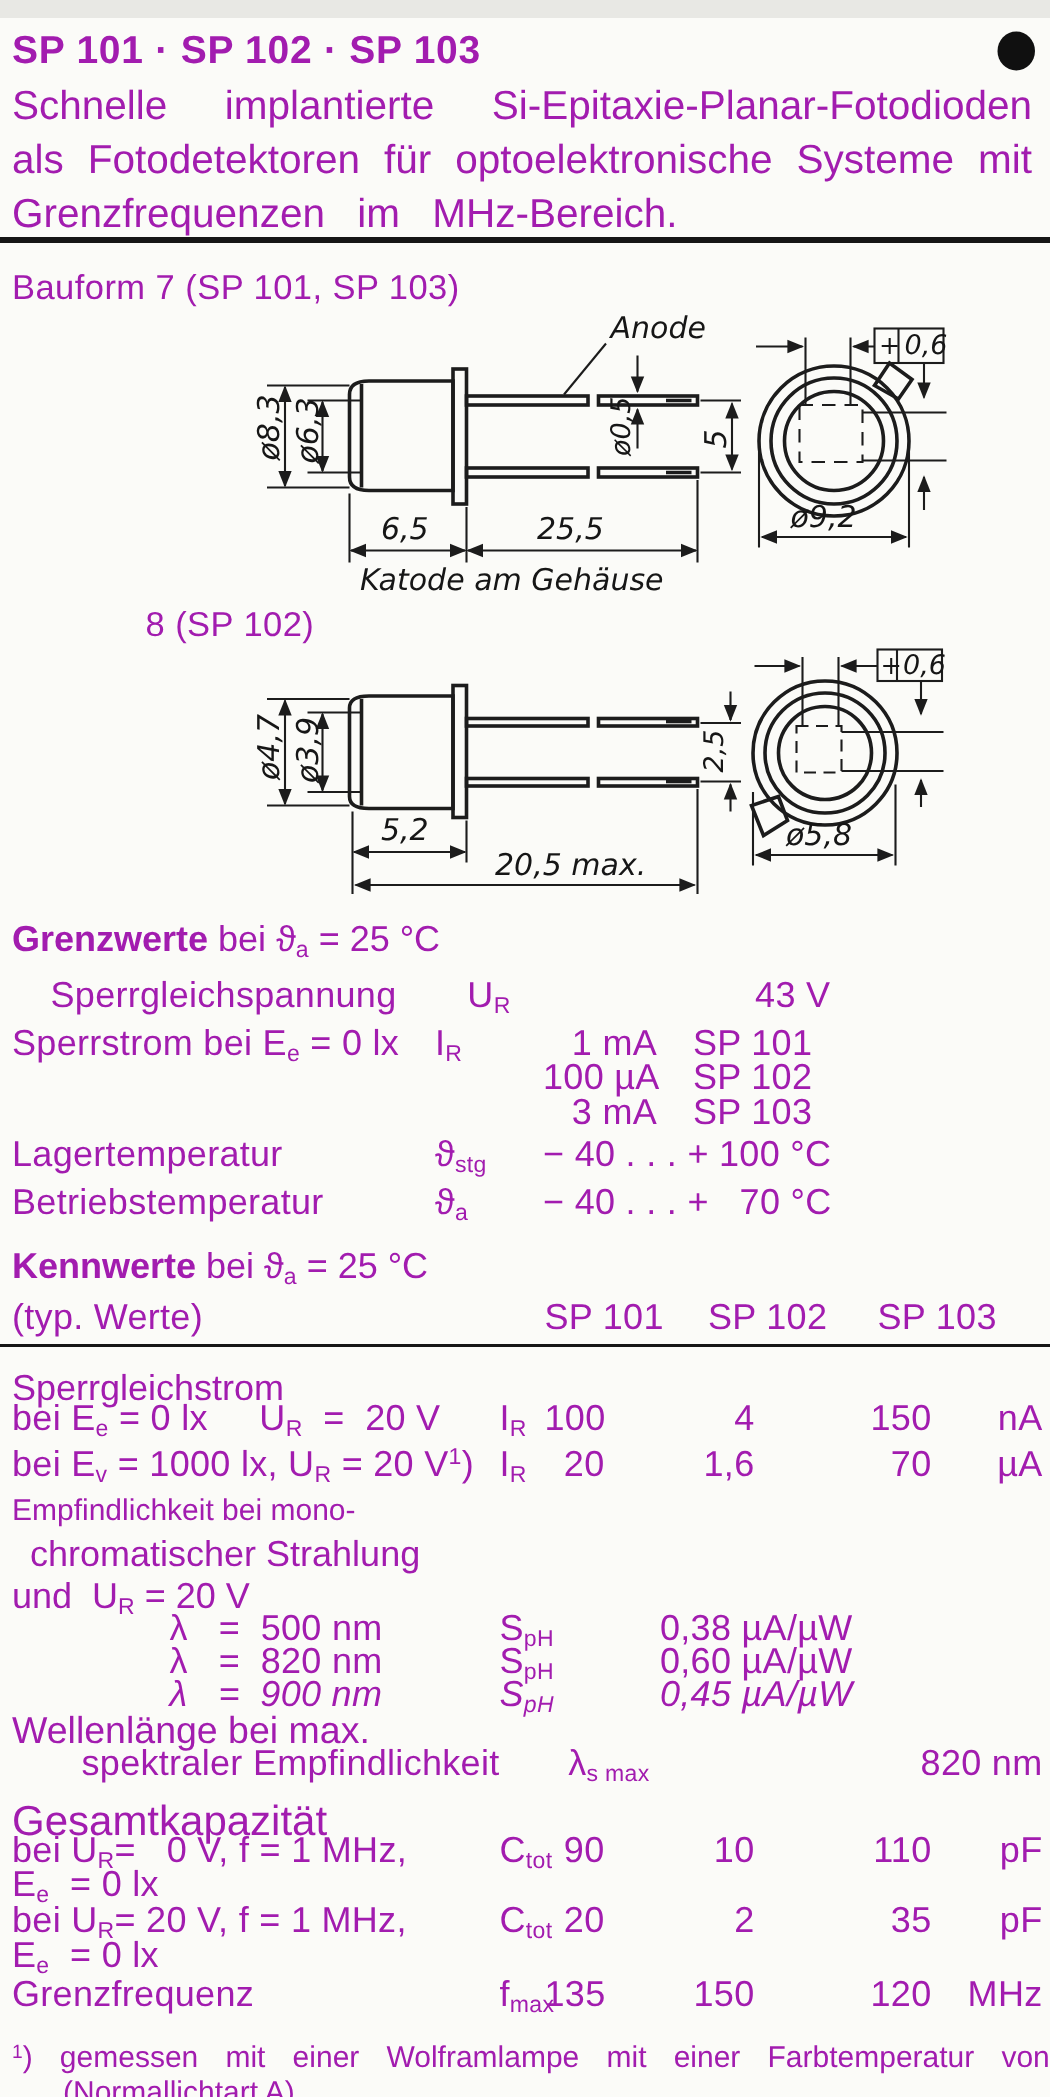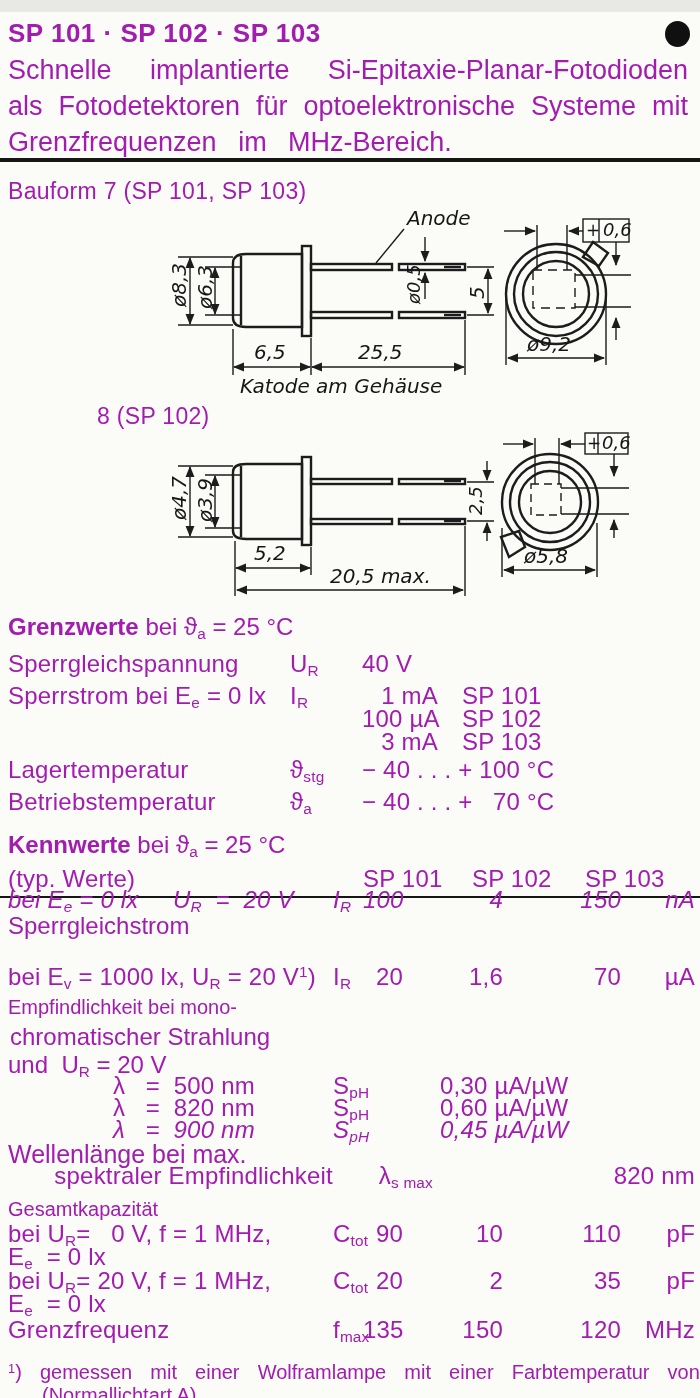--- a/index.html
+++ b/index.html
@@ -174,24 +174,24 @@
     <line class="dim" x1="614" y1="24" x2="614" y2="46" marker-end="url(#arr2)"></line>
     <line class="dim" x1="614" y1="108" x2="614" y2="90" marker-end="url(#arr2)"></line>
     <path class="dim" d="M561,58 L629,58 M561,84 L629,84"></path>
     <path class="dim" d="M502,98 L502,147 M597,93 L597,147"></path>
     <line class="dim" x1="504" y1="140" x2="595" y2="140" marker-start="url(#arr2)" marker-end="url(#arr2)"></line>
     <text class="dt" x="524" y="133">ø5,8</text>
   </svg>
 
   <div class="abs heading" style="left:8px;top:601px;"><b>Grenzwerte</b><span> bei </span><span>ϑ</span><sub>a</sub><span> = 25 °C</span></div>
 
-  <div class="row g-grid1" style="top:640px;">
+  <div class="row g-grid1" style="top:640px;text-align:center;">
     <span>Sperrgleichspannung</span>
     <span><span>U</span><sub>R</sub></span>
-    <span>40 V</span>
+    <span>43 V</span>
   </div>
 
   <div class="row g-grid1" style="top:672px;">
     <span><span>Sperrstrom bei E</span><sub>e</sub><span> = 0 lx</span></span>
     <span><span>I</span><sub>R</sub></span>
     <span class="vlines">
       <span class="vline">
         <span class="ra">1 mA</span><span></span>
         <span>SP 101</span>
       </span>
@@ -224,66 +224,66 @@
     <span>(typ. Werte)</span>
     <span>SP 101</span>
     <span>SP 102</span>
     <span>SP 103</span>
   </div>
 
   <div id="rule2" class="abs rule"></div>
 
   <div class="abs" style="left:8px;top:900px;font-size:24px;">Sperrgleichstrom</div>
 
-  <div class="row k-grid" style="top:876px;font-style:italic;">
+  <div class="row k-grid" style="top:922px;">
     <span><span>bei E</span><sub>e</sub><span> = 0 lx     U</span><sub>R</sub><span>  =  20 V</span></span>
     <span><span>I</span><sub>R</sub></span>
     <span class="ra">100</span>
     <span class="ra">4</span>
     <span class="ra">150</span>
     <span class="ra">nA</span>
   </div>
 
   <div class="row k-grid" style="top:953px;">
     <span><span>bei E</span><sub>v</sub><span> = 1000 lx, U</span><sub>R</sub><span> = 20 V</span><sup>1</sup><span>)</span></span>
     <span><span>I</span><sub>R</sub></span>
     <span class="ra">20</span>
     <span class="ra">1,6</span>
     <span class="ra">70</span>
     <span class="ra">µA</span>
   </div>
 
   <div class="abs" style="left:8px;top:984px;font-size:20px;">Empfindlichkeit bei mono-</div>
-  <div class="abs" style="left:10px;top:1011px;font-size:24px;">chromatischer Strahlung</div>
+  <div class="abs" style="left:20px;top:1011px;font-size:24px;">chromatischer Strahlung</div>
   <div class="abs" style="left:8px;top:1039px;font-size:24px;white-space:pre;"><span>und  U</span><sub>R</sub><span> = 20 V</span></div>
 
   <div class="row lam-grid" style="top:1062px;">
     <span class="lam-lab">λ   =  500 nm</span>
     <span><span>S</span><sub>pH</sub></span>
-    <span class="lam-val">0,30 µA/µW</span>
+    <span class="lam-val">0,38 µA/µW</span>
   </div>
   <div class="row lam-grid" style="top:1084px;">
     <span class="lam-lab">λ   =  820 nm</span>
     <span><span>S</span><sub>pH</sub></span>
     <span class="lam-val">0,60 µA/µW</span>
   </div>
   <div class="row lam-grid" style="top:1106px;font-style:italic;">
     <span class="lam-lab">λ   =  900 nm</span>
     <span><span>S</span><sub>pH</sub></span>
     <span class="lam-val">0,45 µA/µW</span>
   </div>
 
   <div class="abs" style="left:8px;top:1128px;font-size:25px;">Wellenlänge bei max.</div>
   <div class="row wl-grid" style="top:1152px;text-align:right;">
     <span>spektraler Empfindlichkeit</span>
     <span><span>λ</span><sub>s max</sub></span>
     <span class="wl-val">820 nm</span>
   </div>
 
-  <div class="abs" style="left:8px;top:1186px;font-size:20px;">Gesamtkapazität</div>
+  <div class="abs" style="left:8px;top:1186px;font-size:28px;">Gesamtkapazität</div>
 
   <div class="row k-grid" style="top:1210px;">
     <span class="cap2">
       <span><span>bei U</span><sub>R</sub><span>=   0 V, f = 1 MHz,</span></span>
       <span><span>E</span><sub>e</sub><span>  = 0 lx</span></span>
     </span>
     <span><span>C</span><sub>tot</sub></span>
     <span class="ra">90</span>
     <span class="ra">10</span>
     <span class="ra">110</span>

